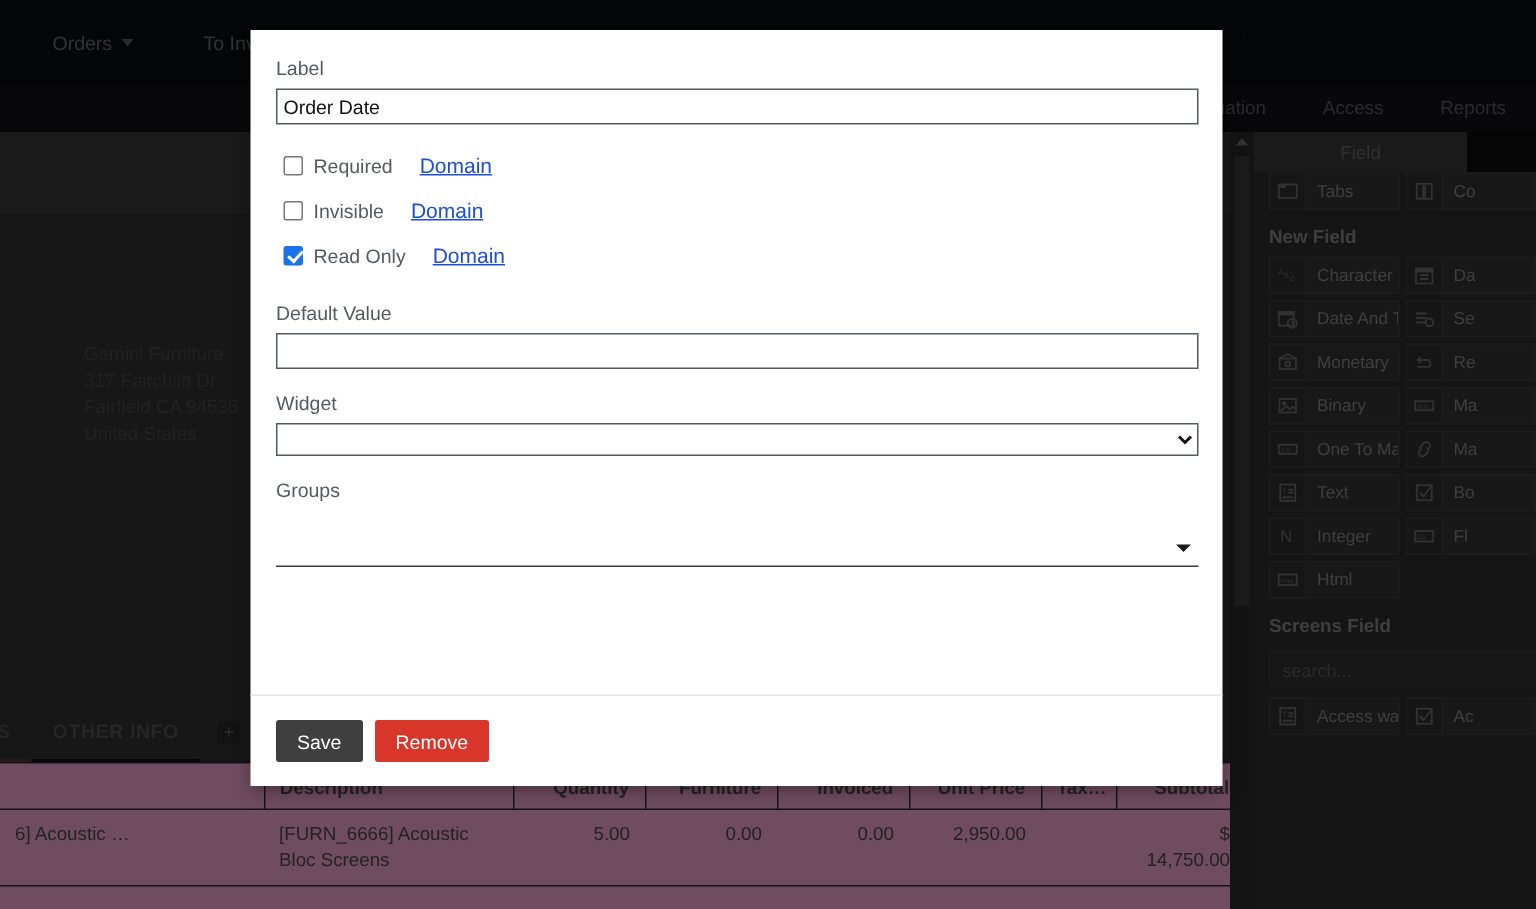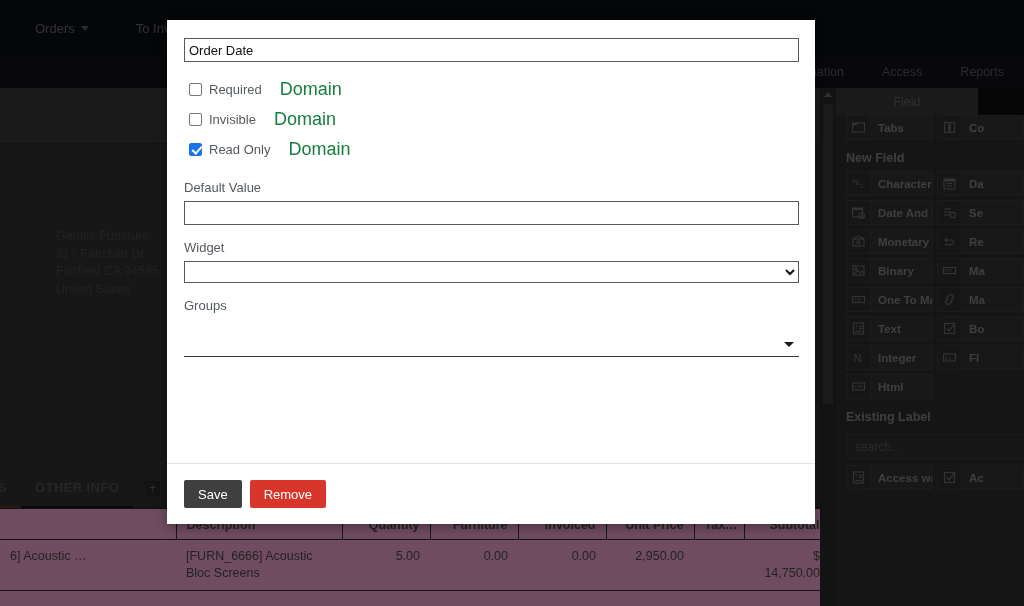--- a/index.html
+++ b/index.html
@@ -207,21 +207,21 @@
   .sb-card-icon {
     flex: 0 0 24px;
     height: 23px;
     display: flex; align-items: center; justify-content: center;
     border-right: 1px solid #3f3f3f;
     background: #323232;
   }
   .sb-card-label {
     color: #8a8a8a;
     font-size: 11.5px;
-    font-weight: bold;
+    font-weight: normal;
     padding-left: 7px;
     white-space: nowrap;
   }
   .sb-search {
     margin: 4px 0 6px 10px;
     height: 25px;
     background: #333333;
     border: 1px solid #3d3d3d;
     color: #5d5d5d;
     font-size: 12px;
@@ -326,24 +326,25 @@
     width: 4px; height: 8px;
     border: solid #fff;
     border-width: 0 2px 2px 0;
     transform: rotate(42deg);
   }
   .check-label {
     color: #555a5f;
     font-size: 13px;
   }
   .domain-link {
-    color: #15803d;
-    font-size: 18px;
+    color: #1d4ed8;
+    font-size: 14px;
     margin-left: 18px;
     cursor: pointer;
+    text-decoration: underline;
   }
   .gap-lg { margin-top: 20px; }
   .gap-md { margin-top: 15px; }
 
   .sel-input {
     width: 615px; height: 22px;
     border: 1px solid #555a5f;
     background: #fff;
     font-size: 13px;
     color: #111;
@@ -638,21 +639,21 @@
           <span class="sb-card-icon">
             <svg class="ico" width="15" height="15" viewBox="0 0 15 15">
                 <rect x="1.5" y="4" width="12" height="7"></rect>
                 <text x="2.5" y="9.4" font-size="3.6">HTML</text>
               </svg>
           </span>
           <span class="sb-card-label">Html</span>
         </div>
       </div>
 
-      <div class="sb-section-title">Existing Label</div>
+      <div class="sb-section-title">Screens Field</div>
       <div class="sb-search">search...</div>
       <div class="sb-grid">
         <div class="sb-card">
           <span class="sb-card-icon">
             <svg class="ico" width="15" height="15" viewBox="0 0 15 15">
                 <rect x="2.5" y="2" width="10" height="11"></rect>
                 <text x="4" y="8" font-size="5">T</text>
                 <line x1="8" y1="5.5" x2="11" y2="5.5"></line>
                 <line x1="8" y1="7.5" x2="11" y2="7.5"></line>
                 <line x1="4" y1="10.5" x2="11" y2="10.5"></line>
@@ -671,20 +672,21 @@
         </div>
       </div>
     </div>
   </div>
 
   <div class="dim"></div>
 
   <div class="modal">
 
     <div class="modal-body">
+      <div class="field-label">Label</div>
       <input class="text-input" type="text" value="Order Date" style="">
 
       <div class="checks">
         <div class="check-row">
           <input class="cb" type="checkbox" style="">
           <span class="check-label">Required</span>
           <span class="domain-link">Domain</span>
         </div>
         <div class="check-row">
           <input class="cb" type="checkbox" style="">

